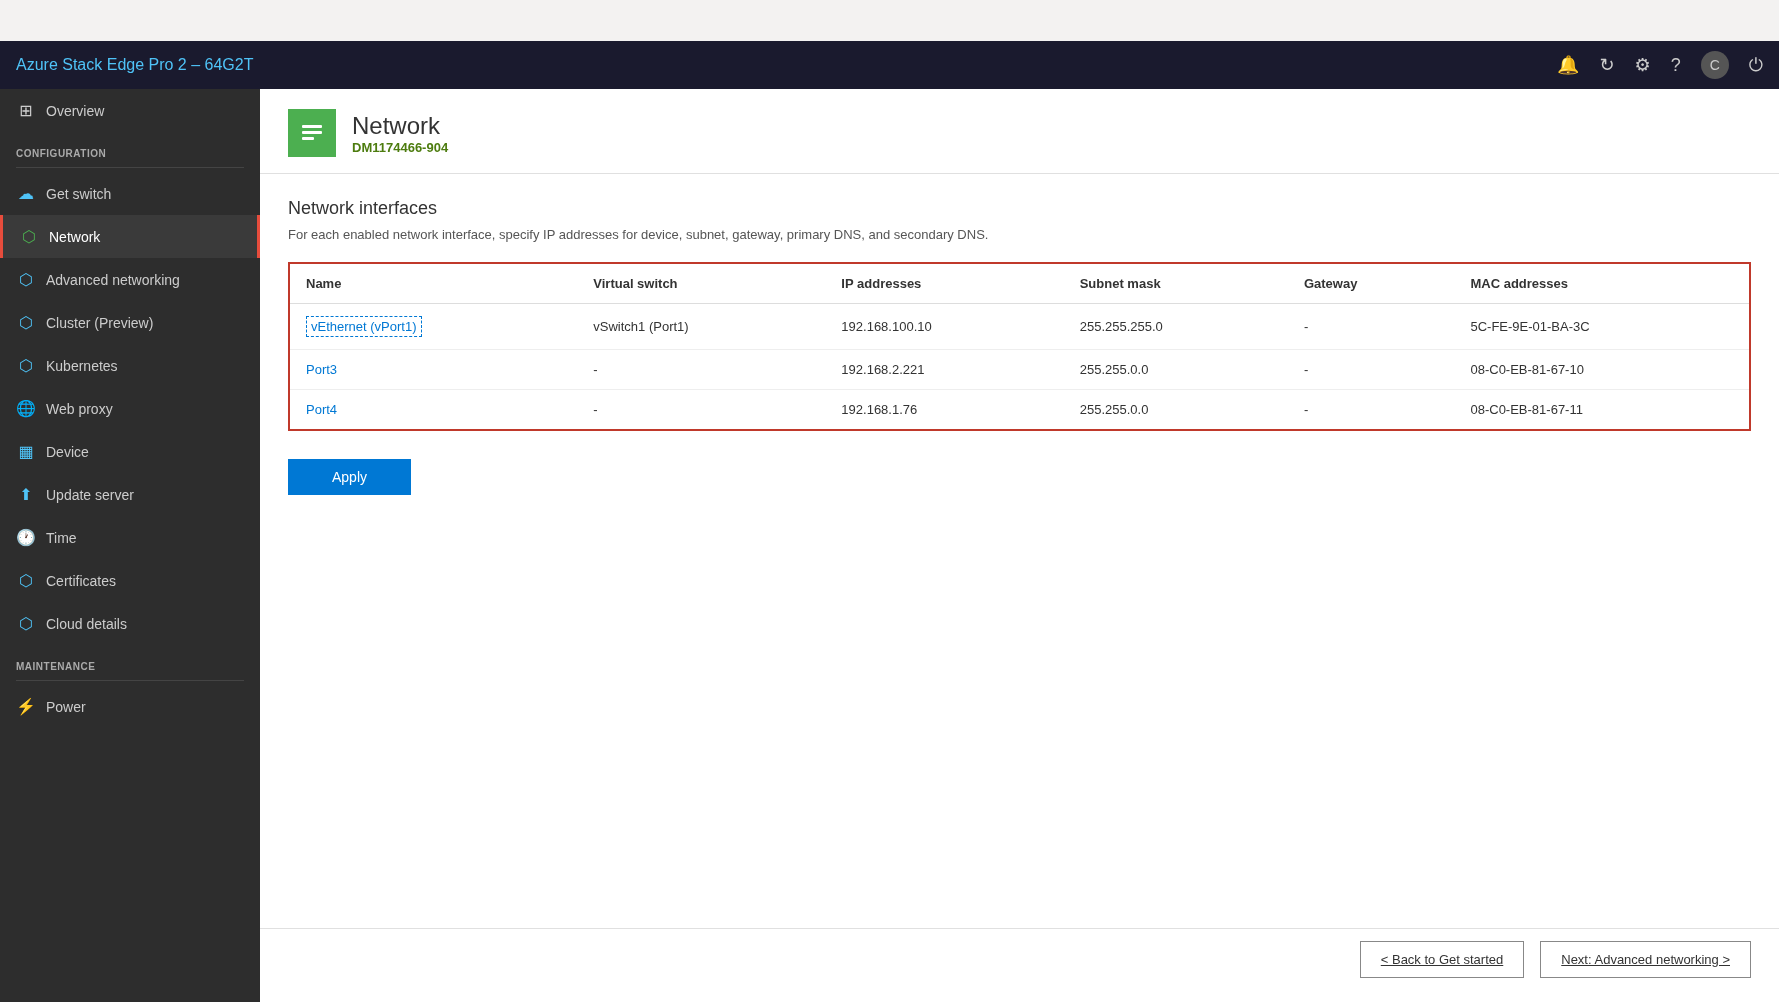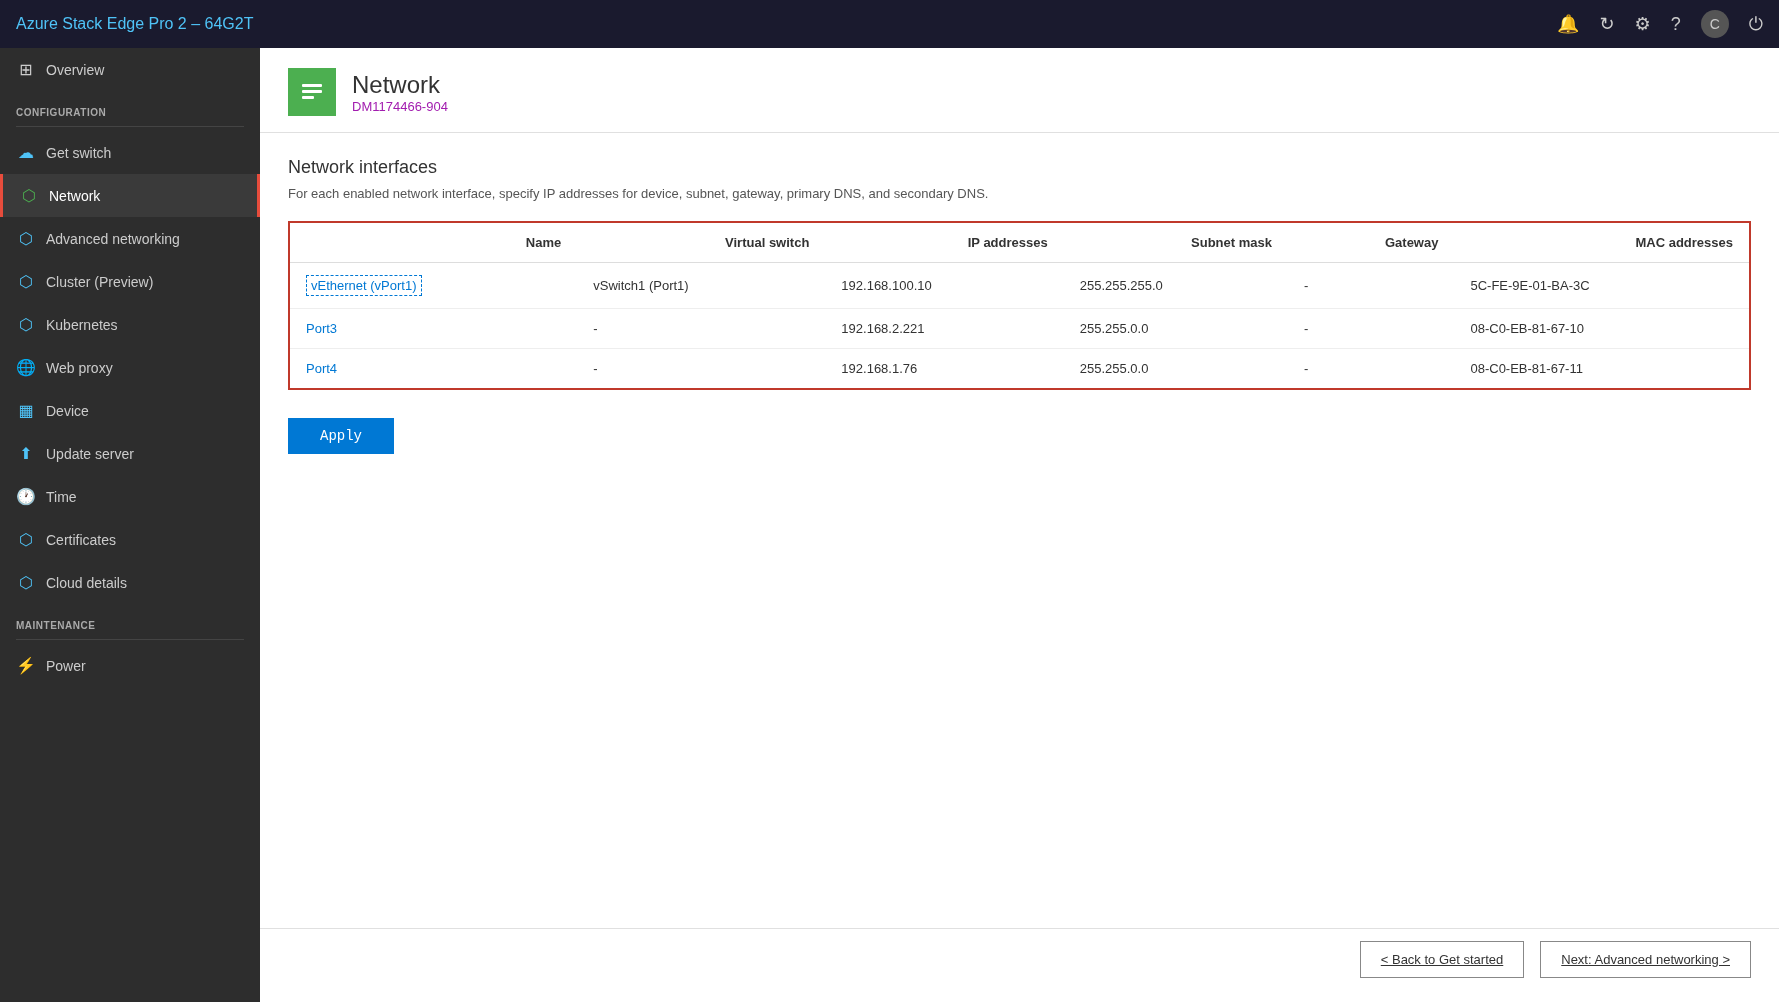--- a/index.html
+++ b/index.html
@@ -8,20 +8,21 @@
     
     .topbar {
       background: #1a1a2e;
       color: #fff;
       height: 48px;
       display: flex;
       align-items: center;
       padding: 0 16px;
       justify-content: space-between;
       flex-shrink: 0;
+      margin-top: 41px;
     }
     .topbar-title {
       color: #4fc3f7;
       font-size: 16px;
       font-weight: 400;
     }
     .topbar-icons {
       display: flex;
       gap: 20px;
       align-items: center;
@@ -106,21 +107,22 @@
       justify-content: center;
       font-size: 24px;
     }
     .main-title {
       font-size: 24px;
       font-weight: 300;
       color: #333;
     }
     .main-subtitle {
       font-size: 13px;
-      color: #a21caf;
+      color: #4d7c0f;
+      font-weight: bold;
     }
 
     .main-content {
       padding: 24px 28px;
       flex: 1;
     }
 
     .section-title {
       font-size: 18px;
       font-weight: 400;
@@ -139,21 +141,21 @@
       margin-bottom: 28px;
     }
     table {
       width: 100%;
       border-collapse: collapse;
     }
     thead tr {
       background: #fff;
     }
     th {
-      text-align: right;
+      text-align: left;
       padding: 12px 16px;
       font-weight: 600;
       font-size: 13px;
       color: #333;
       border-bottom: 1px solid #ddd;
     }
     td {
       padding: 12px 16px;
       font-size: 13px;
       color: #333;
@@ -171,25 +173,24 @@
       border: 1px dashed #0078d4;
       padding: 2px 4px;
       display: inline-block;
     }
 
     
     .apply-btn {
       background: #0078d4;
       color: #fff;
       border: none;
-      padding: 10px 32px;
+      padding: 10px 44px;
       font-size: 14px;
       cursor: pointer;
       margin-bottom: 32px;
-      font-family: Liberation Mono, monospace;
     }
 
     
     .bottom-nav {
       display: flex;
       gap: 16px;
       padding: 12px 28px 24px;
       border-top: 1px solid #e0e0e0;
       justify-content: flex-end;
     }

